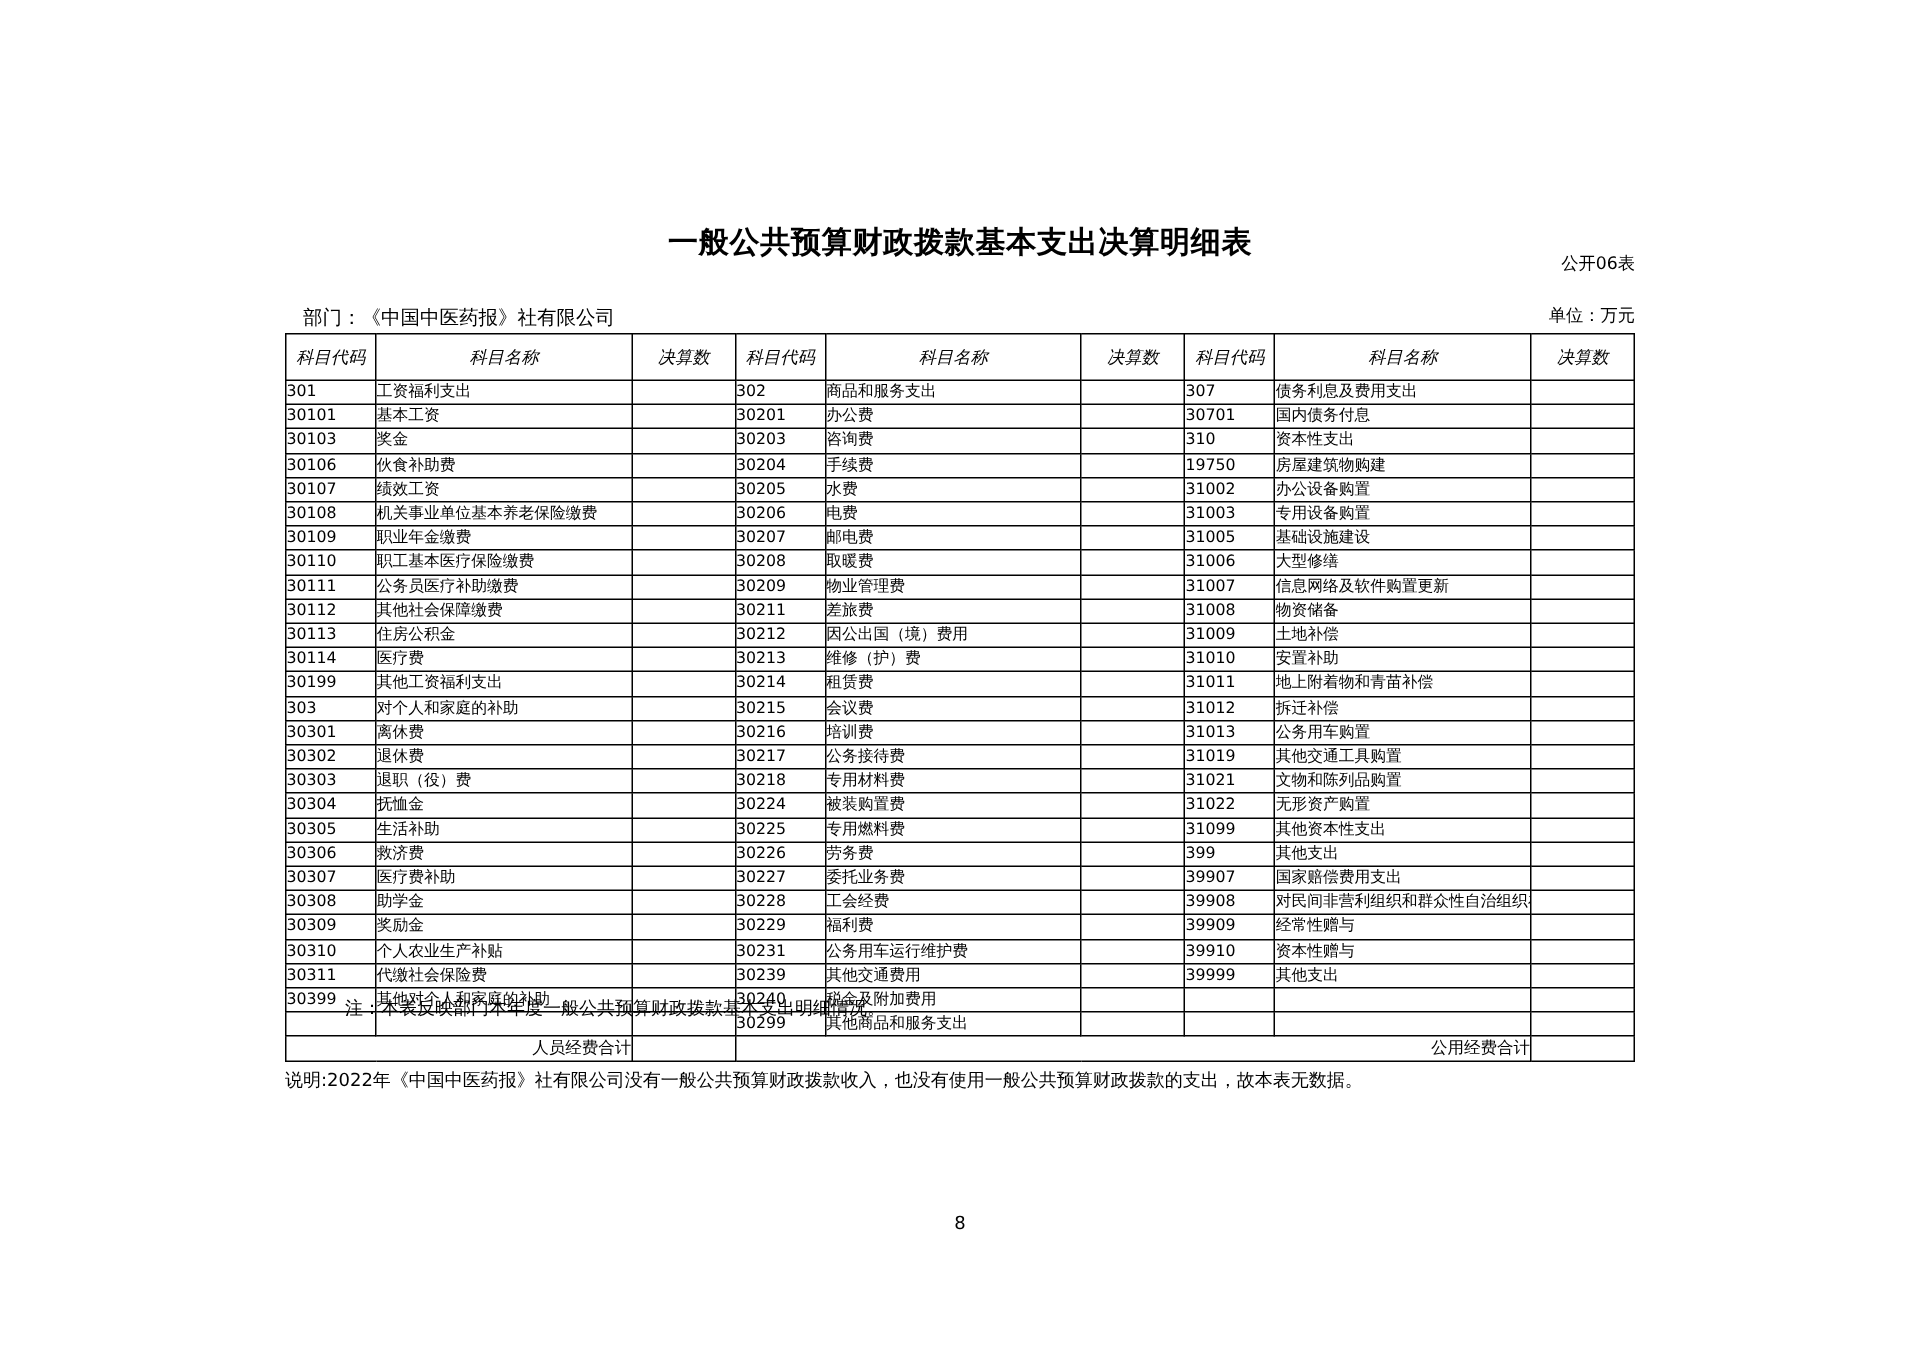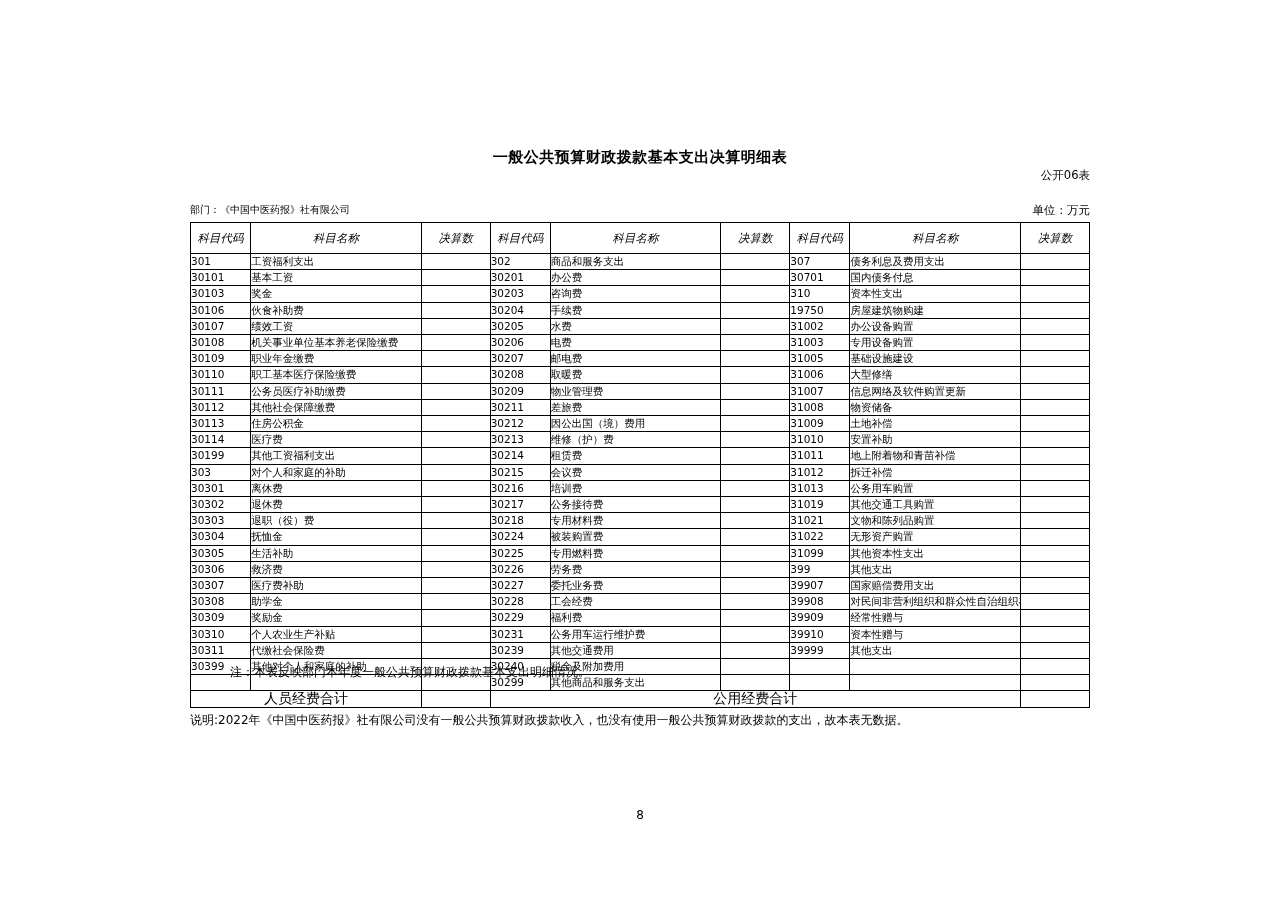--- a/index.html
+++ b/index.html
@@ -20,36 +20,36 @@
     left: 0; top: 0;
     width: 1280px;
     height: 905px;
   }
   .doc-title {
     position: absolute;
     left: 0;
     top: 148px;
     width: 1280px;
     text-align: center;
-    font-size: 15px;
+    font-size: 20px;
     font-weight: bold;
     letter-spacing: 0.5px;
   }
   .top-right-note {
     position: absolute;
     right: 190px;
     top: 168px;
     font-size: 11.5px;
     text-align: right;
   }
   .dept-line {
     position: absolute;
-    left: 190px;
+    left: 202px;
     top: 203px;
-    font-size: 10px;
+    font-size: 13px;
   }
   .unit-line {
     position: absolute;
     right: 190px;
     top: 203px;
     font-size: 11.5px;
     text-align: right;
   }
   table.main {
     position: absolute;
@@ -74,24 +74,24 @@
     height: 30px;
     line-height: 30px;
     font-size: 11.5px;
     font-style: italic;
   }
   .c-code { width: 54px; padding-left: 4px; }
   .c-name { width: 155px; padding-left: 6px; }
   .c-num  { width: 62px; }
   .indent1 { padding-left: 18px; }
   .sum-row td {
-    text-align: center;
+    text-align: right;
     height: 17px;
     line-height: 17px;
-    font-size: 14px;
+    font-size: 11px;
   }
   .sum-label-left { text-align: center; }
   .note1 {
     position: absolute;
     left: 190px;
     top: 664px;
     font-size: 12px;
     margin-left: 40px;
   }
   .note2 {

